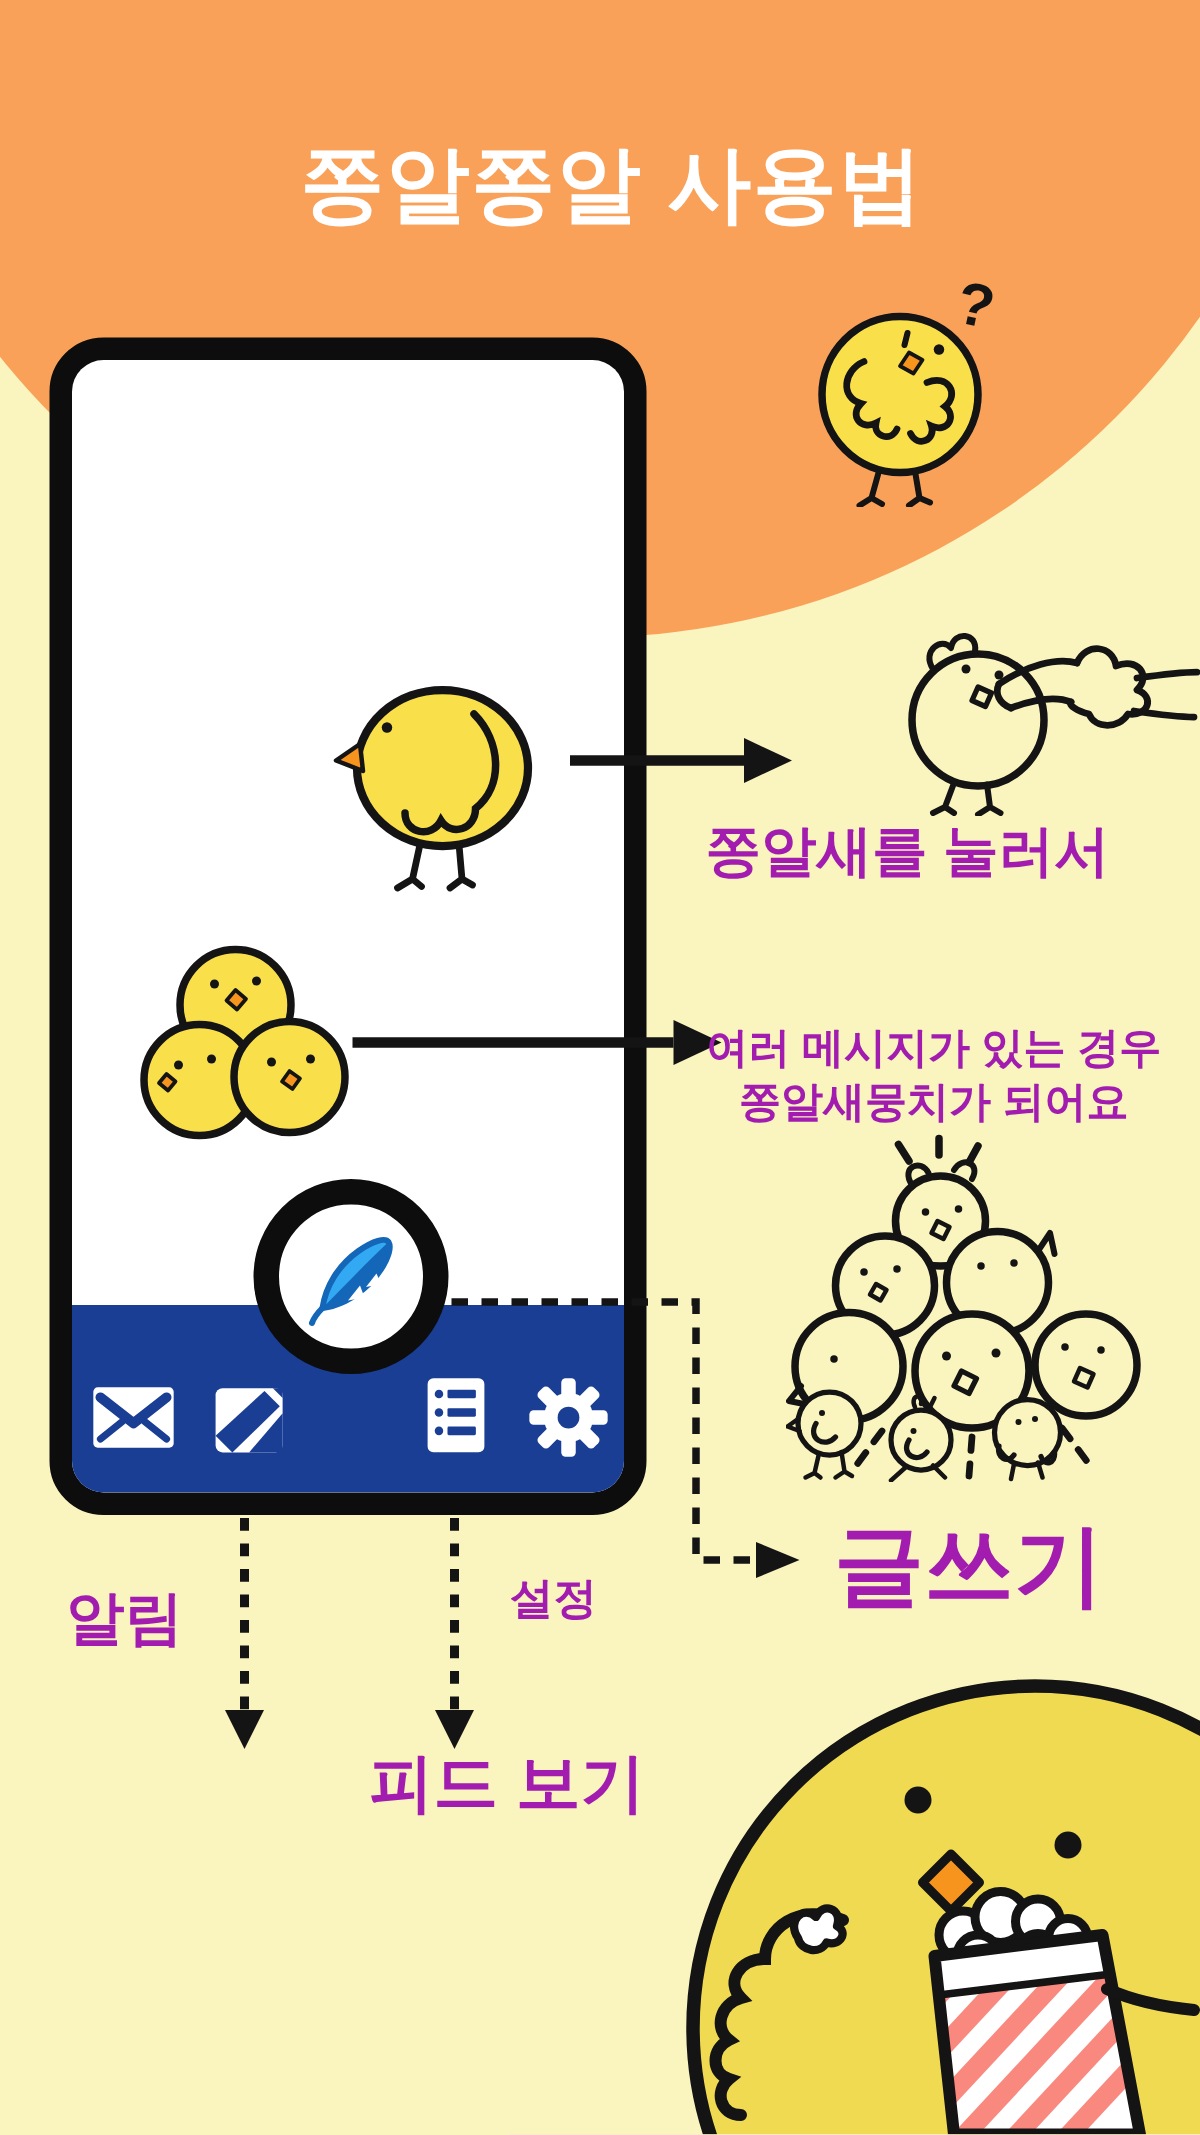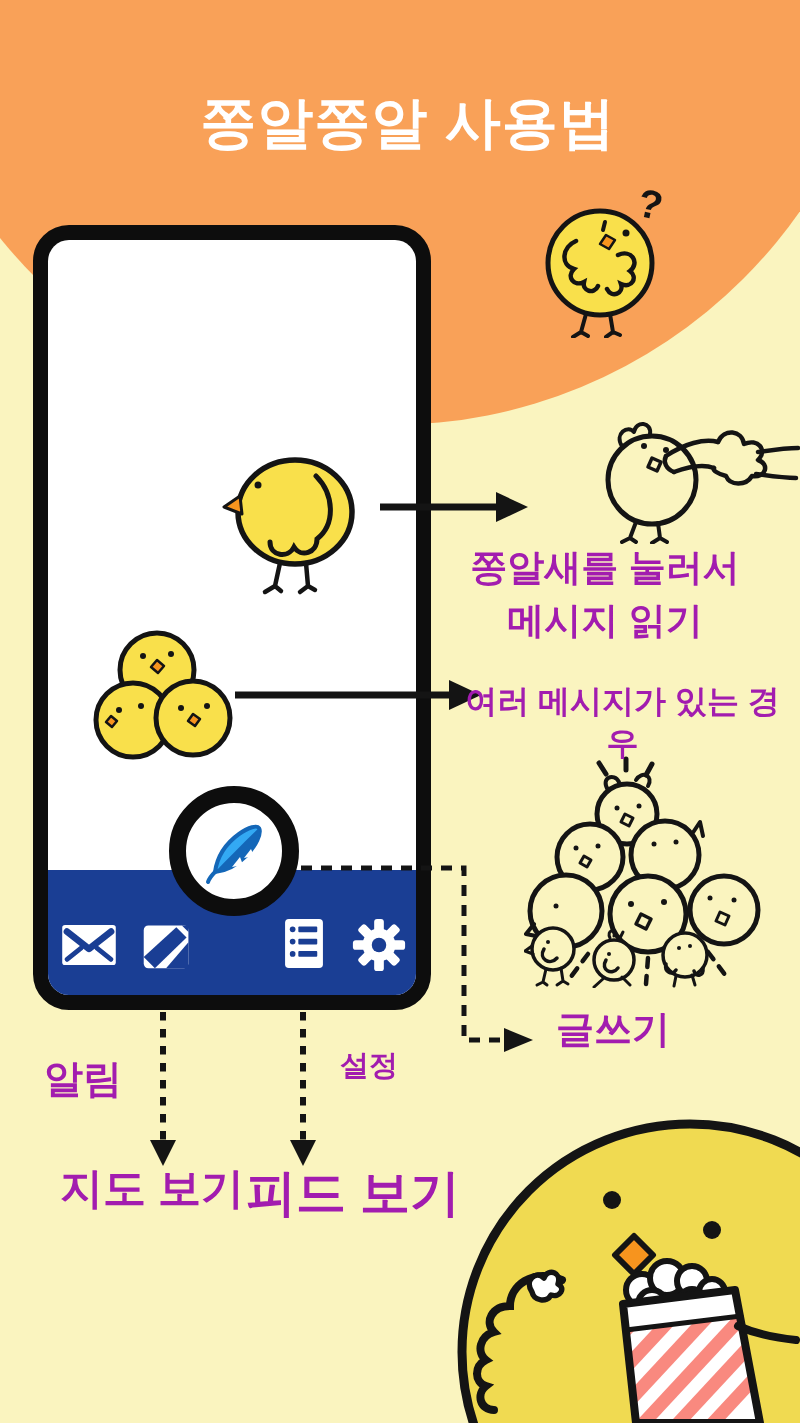--- a/index.html
+++ b/index.html
@@ -14,26 +14,26 @@
   .navbar{position:absolute;left:0;right:0;bottom:0;height:125px;background:#1A3E94;}
   .nav-icon{position:absolute;background:transparent;border:0;padding:0;margin:0;cursor:pointer;}
   .nav-icon svg{display:block;}
   
   .feather-fab{position:absolute;left:169px;top:786px;width:130px;height:130px;box-sizing:border-box;border:17px solid #0d0d0d;border-radius:50%;background:#ffffff;display:flex;align-items:center;justify-content:center;cursor:pointer;padding:0;}
   
   .connectors{position:absolute;left:0;top:0;pointer-events:none;}
   
   .ann{position:absolute;color:#a21caf;font-weight:800;}
   .ann-tap{left:430px;top:542px;width:350px;font-size:37px;line-height:1.42;text-align:center;}
-  .ann-bundle{left:450px;top:681px;width:345px;font-size:32px;line-height:1.3;text-align:center;}
-  .ann-write{left:556px;top:1004px;font-size:38px;}
+  .ann-bundle{left:450px;top:681px;width:345px;font-size:28px;line-height:1.3;text-align:center;}
+  .ann-write{left:556px;top:1004px;font-size:60px;}
   .ann-notif{left:44px;top:1052px;font-size:39px;}
   .ann-settings{left:340px;top:1046px;font-size:29px;}
   .ann-map{left:60px;top:1160px;font-size:43px;}
-  .ann-feed{left:246px;top:1160px;font-size:50px;}
+  .ann-feed{left:246px;top:1160px;font-size:43px;}
   .illu{position:absolute;}
 </style>
 </head>
 <body>
 
 <div id="app">
 
   <div class="orange-blob"></div>
 
   <div class="poster-title">쫑알쫑알 사용법</div>
@@ -247,24 +247,23 @@
       <path d="M265,335 L395,195"></path>
     </g>
     <path d="M201,185 L317,171 L321,199 L206,213 Z" fill="#ffffff" stroke="none"></path>
     <path d="M206,212 L321,198" stroke="#141414" stroke-width="5" stroke-linecap="round"></path>
     <path d="M203,186 L315,172 L340,305 L216,305 Z" fill="none" stroke="#141414" stroke-width="8" stroke-linejoin="round"></path>
     <path d="M318,208 C336,216 356,220 376,222" fill="none" stroke="#141414" stroke-width="8" stroke-linecap="round"></path>
   </svg>
 
   <div class="ann ann-tap">
     <div>쫑알새를 눌러서</div>
-    <div>메시지 읽기</div>
   </div>
   <div class="ann ann-bundle">
     <div>여러 메시지가 있는 경우</div>
+    <div>쫑알새뭉치가 되어요</div>
   </div>
   <div class="ann ann-write">글쓰기</div>
   <div class="ann ann-notif">알림</div>
   <div class="ann ann-settings">설정</div>
-  <div class="ann ann-map">지도 보기</div>
   <div class="ann ann-feed">피드 보기</div>
 
 </div>
 
 </body></html>

